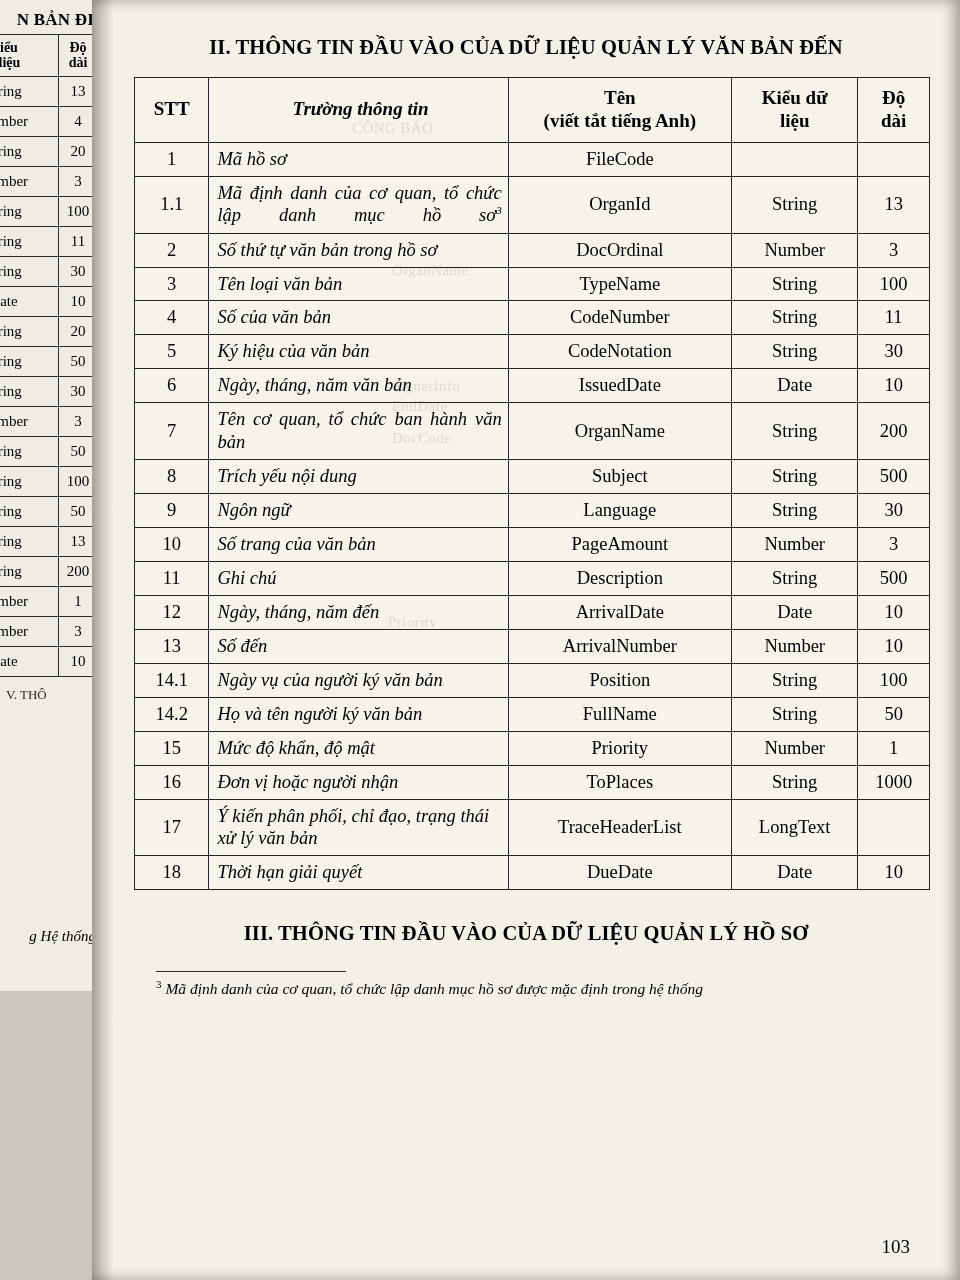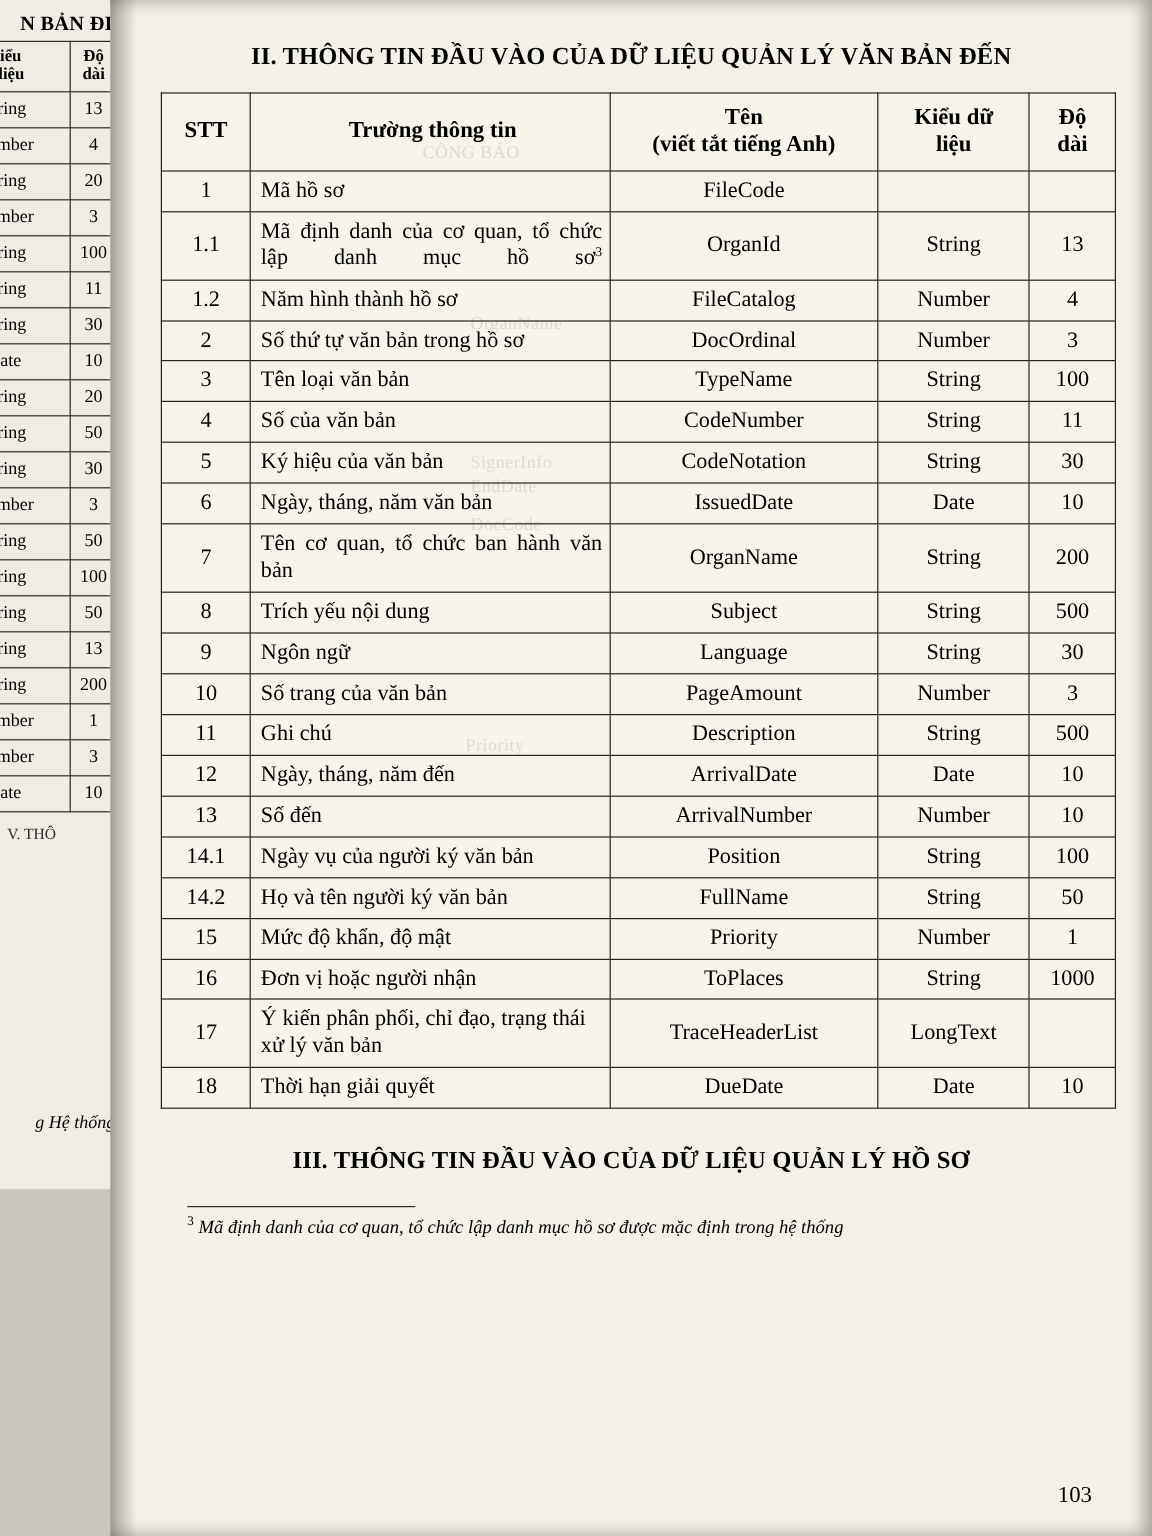--- a/index.html
+++ b/index.html
@@ -113,21 +113,21 @@
     vertical-align: middle;
   }
   table.doc th {
     font-weight: bold;
     text-align: center;
     font-size: 19px;
     padding: 9px 4px;
     line-height: 1.2;
   }
   .c-stt   { width: 66px;  text-align: center; }
-  .c-field { width: 320px; text-align: left; padding-left: 8px !important; }
+  .c-field { width: 320px; text-align: left; padding-left: 8px !important; font-style: italic; }
   .c-name  { width: 224px; text-align: center; }
   .c-type  { width: 120px; text-align: center; }
   .c-len   { width: 62px;  text-align: center; }
   td.just {
     text-align: justify;
     text-align-last: justify;
   }
   sup { font-size: 11px; vertical-align: super; }
 
   
@@ -310,27 +310,20 @@
             <td class="c-len"></td>
           </tr>
           <tr>
             <td class="c-stt">1.1</td>
             <td class="c-field just">Mã định danh của cơ quan, tổ chức lập danh mục hồ sơ<sup>3</sup></td>
             <td class="c-name">OrganId</td>
             <td class="c-type">String</td>
             <td class="c-len">13</td>
           </tr>
           <tr>
-            <td class="c-stt">1.2</td>
-            <td class="c-field">Năm hình thành hồ sơ</td>
-            <td class="c-name">FileCatalog</td>
-            <td class="c-type">Number</td>
-            <td class="c-len">4</td>
-          </tr>
-          <tr>
             <td class="c-stt">2</td>
             <td class="c-field">Số thứ tự văn bản trong hồ sơ</td>
             <td class="c-name">DocOrdinal</td>
             <td class="c-type">Number</td>
             <td class="c-len">3</td>
           </tr>
           <tr>
             <td class="c-stt">3</td>
             <td class="c-field">Tên loại văn bản</td>
             <td class="c-name">TypeName</td>

